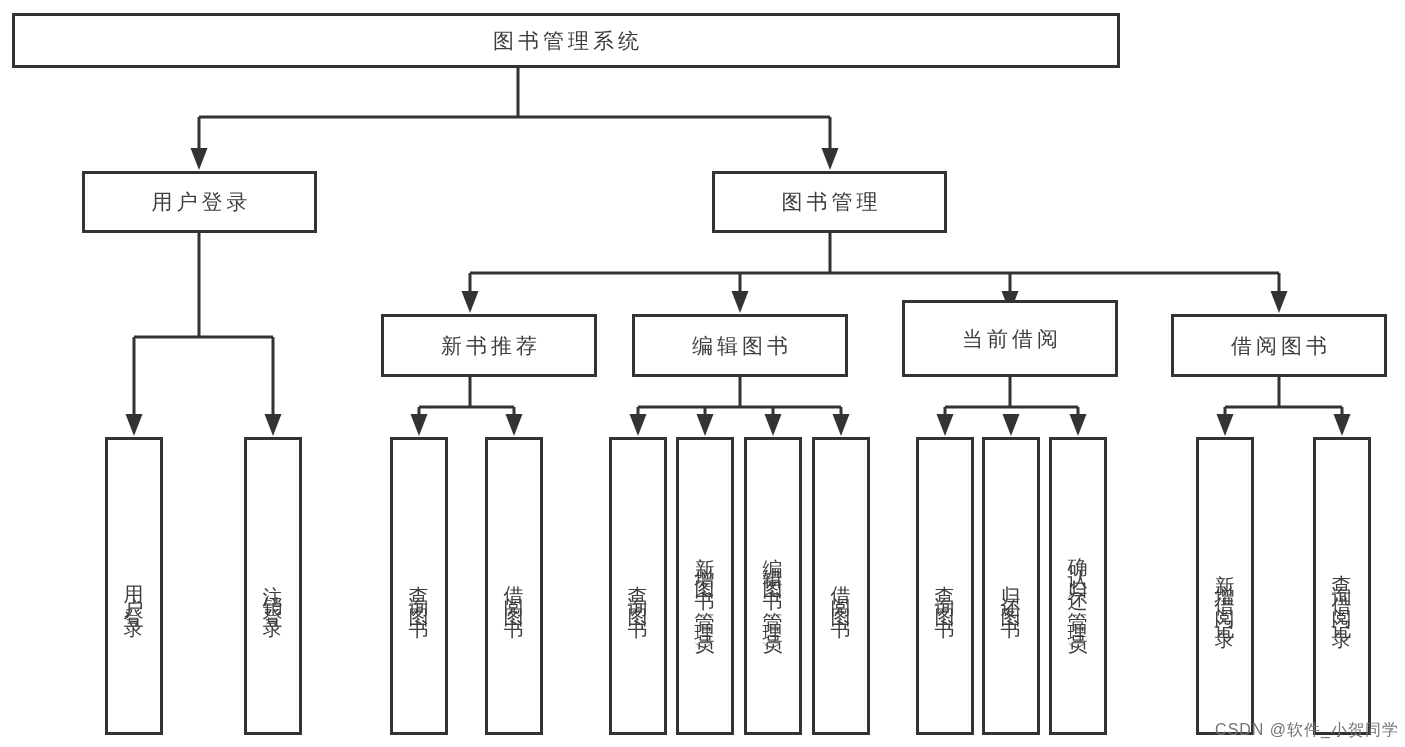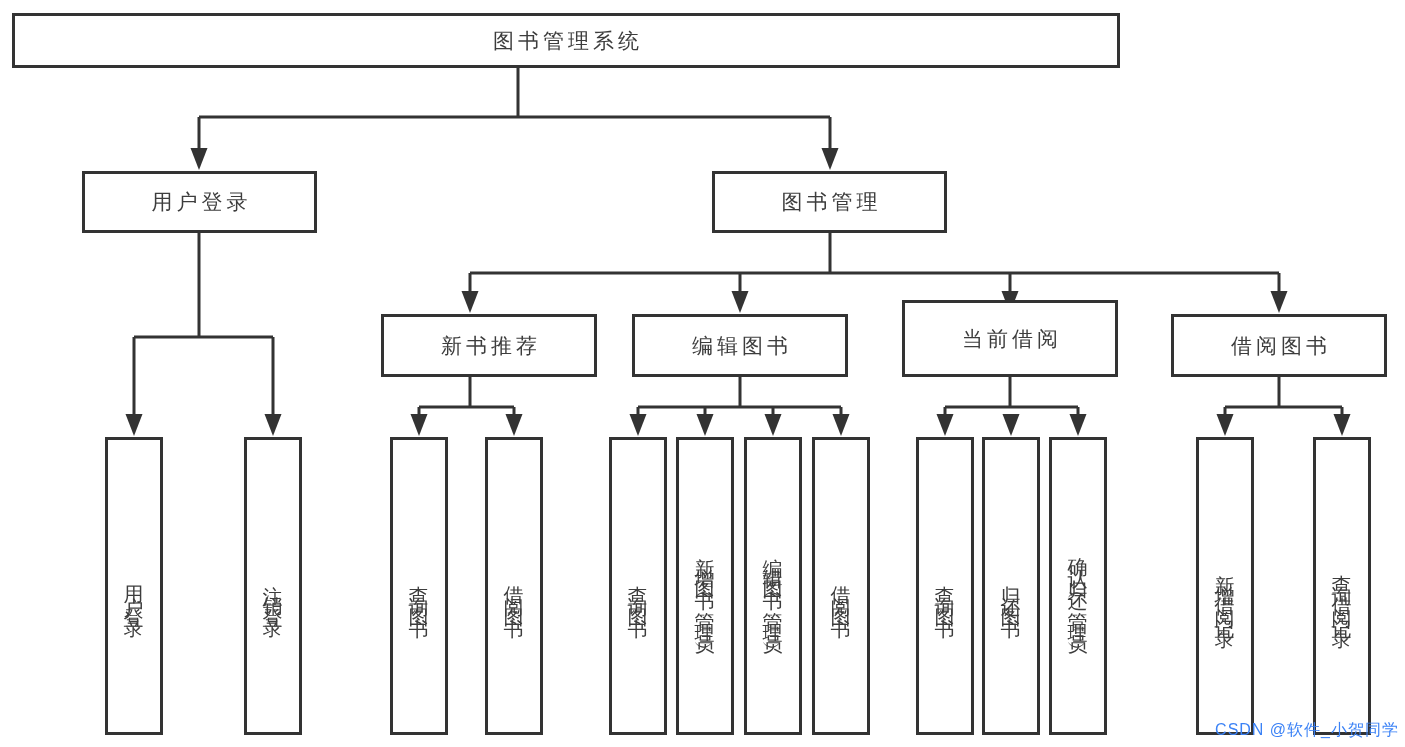--- a/index.html
+++ b/index.html
@@ -42,21 +42,21 @@
     margin-bottom: -11px; 
     white-space: nowrap;
     color: #3d3d3d;
   }
   .watermark {
     position: absolute;
     right: 6px;
     bottom: 6px;
     font-size: 16px;
     letter-spacing: 1px;
-    color: #3b82f6;
+    color: #737373;
     white-space: nowrap;
   }
 </style>
 </head>
 <body>
 
 <div class="stage">
 
   <svg class="connector-svg" viewBox="0 0 1405 747" xmlns="http://www.w3.org/2000/svg">
     <g stroke="#333333" stroke-width="3" fill="none">

